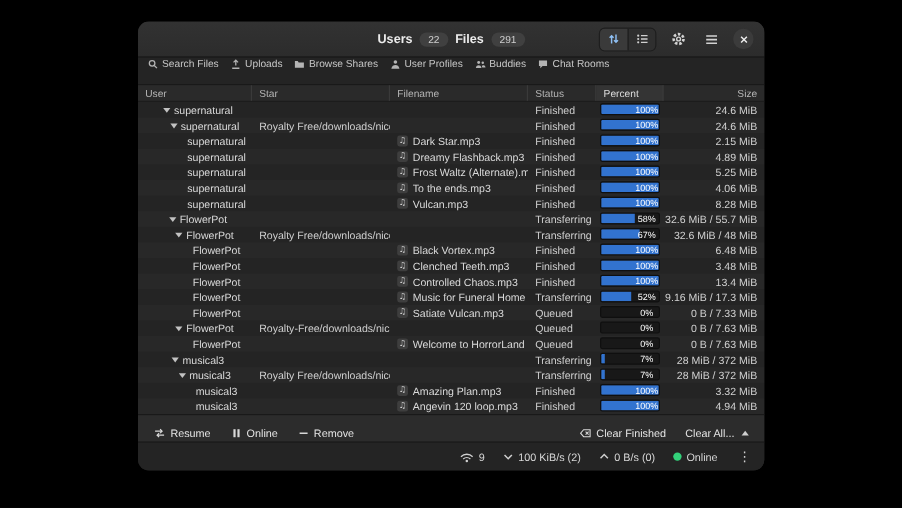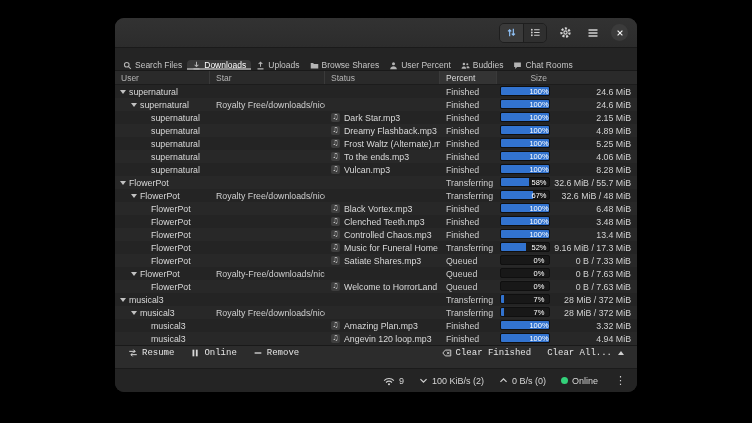--- a/index.html
+++ b/index.html
@@ -22,21 +22,21 @@
   .linked .ibtn { width:23px; height:18px; display:flex; align-items:center; justify-content:center;
     background:#3a3a3a; color:#8fc0f5; }
   .linked .ibtn + .ibtn { border-left:1px solid #1e1e1e; background:#2f2f2f; color:#cfcfcf; }
   .ibtn-plain { width:20px; height:20px; display:flex; align-items:center; justify-content:center; color:#d2d2d2; }
   .close-btn { width:17px; height:17px; border-radius:50%; background:#3b3b3b; display:flex;
     align-items:center; justify-content:center; color:#ededed; }
   svg { display:block; }
 
   
   .tabbar { height:23px; flex:none; background:#242424; border-bottom:1px solid #191919;
-    display:flex; align-items:flex-end; padding-left:3px; overflow:hidden; }
+    display:flex; align-items:flex-start; padding-left:3px; overflow:hidden; }
   .tab { display:flex; align-items:center; gap:3px; padding:0 5px; font-size:8.5px;
     color:#c6c6c6; white-space:nowrap; }
   .tab svg { width:9px; height:9px; color:#b4b4b4; flex:none; }
   .tab.active { background:#383838; color:#fff; box-shadow:inset 0 -2px 0 #8f8f8f;
     border-radius:4px 4px 0 0; }
 
   
   .colheader { height:14px; flex:none; display:grid;
     grid-template-columns:95px 115px 115px 57px 56px 1fr;
     background:#2a2a2a; border-bottom:1px solid #1c1c1c; font-size:8.5px; color:#b5b5b5; }
@@ -44,39 +44,39 @@
     overflow:hidden; white-space:nowrap; }
   .hcell.sorted { background:#343434; color:#dedede;text-align:right; }
   .hcell.right { justify-content:flex-end; padding-right:6px; border-right:none; }
 
   
   .rows { flex:1; overflow:hidden; background:#242424; }
   .row { display:grid; grid-template-columns:95px 115px 115px 57px 56px 1fr; height:13px;
     align-items:center; font-size:8.8px; }
   .row.odd { background:#282828; }
   .cell { overflow:hidden; white-space:nowrap; height:100%; display:flex; align-items:center; }
-  .c-user { gap:3px; padding-left:5px; color:#dadada; }
+  .c-user { gap:3px; padding-left:5px; color:#dadada;justify-content:center; }
   .expander { width:0; height:0; border-left:3.5px solid transparent; border-right:3.5px solid transparent;
     border-top:4.5px solid #c2c2c2; flex:none; }
   .c-path { padding-left:6px; color:#cfcfcf; }
   .c-file { gap:4px; padding-left:6px; color:#dadada; }
   .note-icon { width:9px; height:9px; flex:none; background:#3e3e3e; border-radius:2px;
     color:#d5d5d5; font-size:7px; line-height:9px; text-align:center; font-family:"DejaVu Sans",sans-serif; }
   .c-status { padding-left:6px; color:#cfcfcf; }
   .c-percent { padding:0 3px; display:block; }
   .pct-track { position:relative; height:10px; margin-top:1px; background:#181818;
     border:1px solid #0f0f0f; border-radius:2px; overflow:hidden; }
   .pct-fill { position:absolute; left:0; top:0; bottom:0; background:#3273cf; }
   .pct-text { position:absolute; inset:0; display:flex; align-items:center; justify-content:center;
     font-size:7.5px; color:#fff;margin-left:28px; }
   .c-size { justify-content:flex-end; padding-right:6px; color:#d2d2d2; }
 
   
   .actionbar { height:23px; flex:none; background:#2c2c2c; border-top:1px solid #191919;
-    display:flex; align-items:flex-start; padding:0 6px; gap:2px; font-size:9px;font-family:Liberation Mono, monospace; }
+    display:flex; align-items:flex-end; padding:0 6px; gap:2px; font-size:9px; }
   .abtn { display:flex; align-items:center; gap:4px; padding:2px 7px; border-radius:4px;
     color:#e4e4e4; white-space:nowrap; }
   .abtn svg { width:10px; height:10px; color:#d8d8d8; }
   .spacer { flex:1; }
   .tri-up { width:0; height:0; border-left:3.5px solid transparent; border-right:3.5px solid transparent;
     border-bottom:4.5px solid #cfcfcf; margin-left:2px; }
 
   
   .statusbar { height:24px; flex:none; background:#242424; border-top:1px solid #1b1b1b;
     display:flex; align-items:center; justify-content:flex-end; gap:15px; padding:0 9px;
@@ -86,20 +86,26 @@
   .online-dot { width:7px; height:7px; border-radius:50%; background:#33d17a; flex:none; }
   .kebab { font-size:11px; color:#cfcfcf; padding:0 2px; font-family:"DejaVu Sans",sans-serif; }
 </style>
 </head>
 <body>
 
 <div class="stage">
   <div class="window">
 
     <div class="headerbar">
+      <div class="hb-center">
+        <span>Users</span>
+        <span class="badge">22</span>
+        <span>Files</span>
+        <span class="badge">291</span>
+      </div>
       <div class="hb-right">
         <div class="linked">
           <span class="ibtn">
             <span>
               <svg width="11" height="11" viewBox="0 0 12 12">
                   <path d="M4 10V3M2.2 4.8 4 3l1.8 1.8M8 2v7M6.2 7.2 8 9l1.8-1.8" fill="none" stroke="currentColor" stroke-width="1.3"></path>
                 </svg>
             </span>
           </span>
           <span class="ibtn">
@@ -141,29 +147,20 @@
     <div class="tabbar">
       <div class="tab">
         <span>
             <svg viewBox="0 0 12 12">
               <circle cx="5" cy="5" r="3.1" fill="none" stroke="currentColor" stroke-width="1.4"></circle>
               <path d="M7.4 7.4 10.4 10.4" stroke="currentColor" stroke-width="1.4"></path>
             </svg>
           </span>
         <span>Search Files</span>
       </div>
-      <div class="tab active">
-        <span>
-            <svg viewBox="0 0 12 12">
-              <path d="M6 1v6M3.5 5 6 7.5 8.5 5" fill="none" stroke="currentColor" stroke-width="1.4"></path>
-              <path d="M2 10.5h8" stroke="currentColor" stroke-width="1.4"></path>
-            </svg>
-          </span>
-        <span>Downloads</span>
-      </div>
       <div class="tab">
         <span>
             <svg viewBox="0 0 12 12">
               <path d="M6 7.5v-6M3.5 4 6 1.5 8.5 4" fill="none" stroke="currentColor" stroke-width="1.4"></path>
               <path d="M2 10.5h8" stroke="currentColor" stroke-width="1.4"></path>
             </svg>
           </span>
         <span>Uploads</span>
       </div>
       <div class="tab">
@@ -174,21 +171,21 @@
           </span>
         <span>Browse Shares</span>
       </div>
       <div class="tab">
         <span>
             <svg viewBox="0 0 12 12">
               <circle cx="6" cy="3.5" r="2" fill="currentColor"></circle>
               <path d="M1.5 11c.5-3 2.5-4 4.5-4s4 1 4.5 4z" fill="currentColor"></path>
             </svg>
           </span>
-        <span>User Percent</span>
+        <span>User Profiles</span>
       </div>
       <div class="tab">
         <span>
             <svg viewBox="0 0 14 12">
               <circle cx="4.5" cy="3.8" r="1.9" fill="currentColor"></circle>
               <circle cx="9.8" cy="4.2" r="1.6" fill="currentColor"></circle>
               <path d="M.8 11c.4-2.6 2-3.5 3.7-3.5S7.8 8.4 8.2 11z" fill="currentColor"></path>
               <path d="M8.6 8.1c.5-.6 1.1-.9 1.9-.9 1.4 0 2.6.8 2.9 3.1H9.2z" fill="currentColor"></path>
             </svg>
           </span>
@@ -200,20 +197,21 @@
               <path d="M1.5 2h9v6H5.5L3 10.5V8H1.5z" fill="currentColor"></path>
             </svg>
           </span>
         <span>Chat Rooms</span>
       </div>
     </div>
 
     <div class="colheader">
       <div class="hcell">User</div>
       <div class="hcell">Star</div>
+      <div class="hcell">Filename</div>
       <div class="hcell">Status</div>
       <div class="hcell sorted">Percent</div>
       <div class="hcell right">Size</div>
     </div>
 
     <div class="rows">
         <div class="row even">
         <div class="cell c-user" style="padding-left: 5px;">
           <span class="expander"></span>
           <span class="user-text">supernatural</span>
@@ -461,21 +459,21 @@
         <div class="cell c-size">9.16 MiB / 17.3 MiB</div>
       </div>
         <div class="row odd">
         <div class="cell c-user" style="padding-left: 27px;">
           <span class="expander" style="visibility: hidden;"></span>
           <span class="user-text">FlowerPot</span>
         </div>
         <div class="cell c-path"></div>
         <div class="cell c-file">
           <span class="note-icon">♫</span>
-          <span class="fname-text">Satiate Shares.mp3</span>
+          <span class="fname-text">Satiate Vulcan.mp3</span>
         </div>
         <div class="cell c-status">Queued</div>
         <div class="cell c-percent">
           <div class="pct-track">
             <div class="pct-fill" style="width: 0%; background: rgb(50, 115, 207);"></div>
             <span class="pct-text">0%</span>
           </div>
         </div>
         <div class="cell c-size">0 B / 7.33 MiB</div>
       </div>

